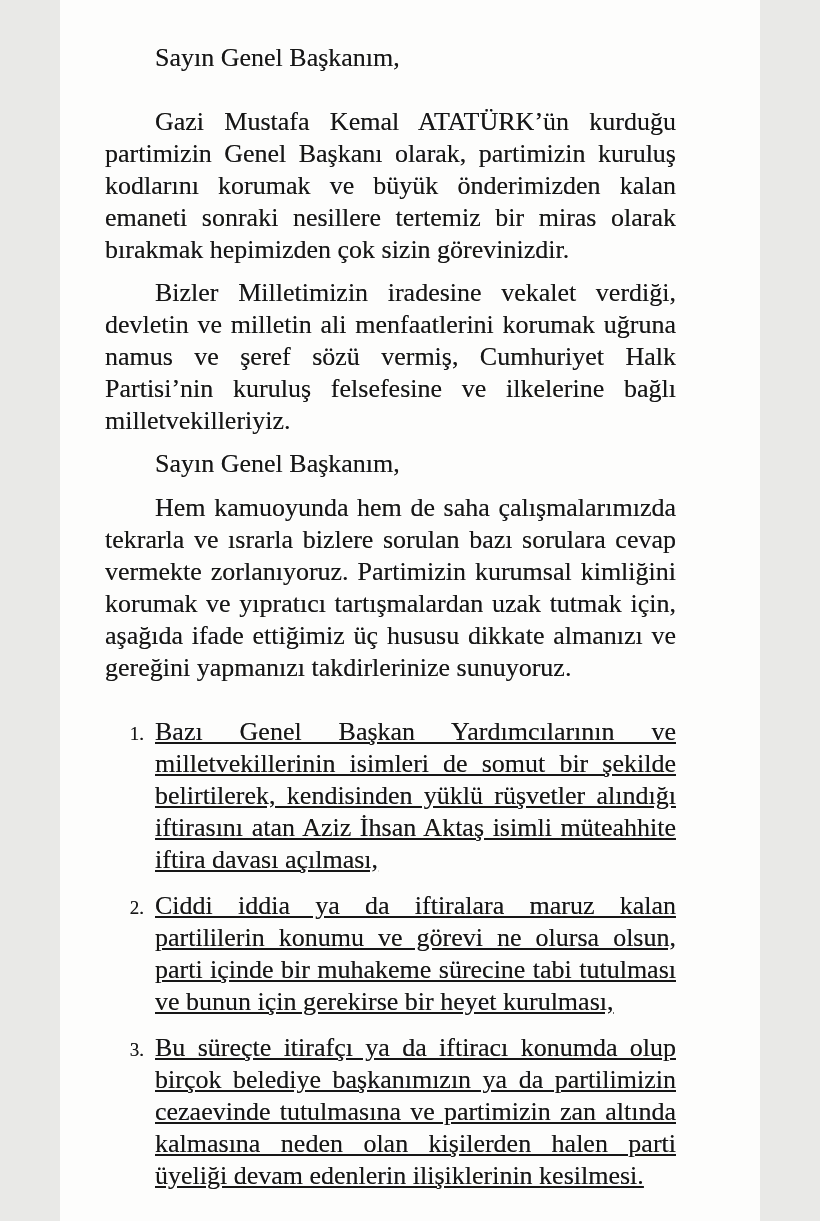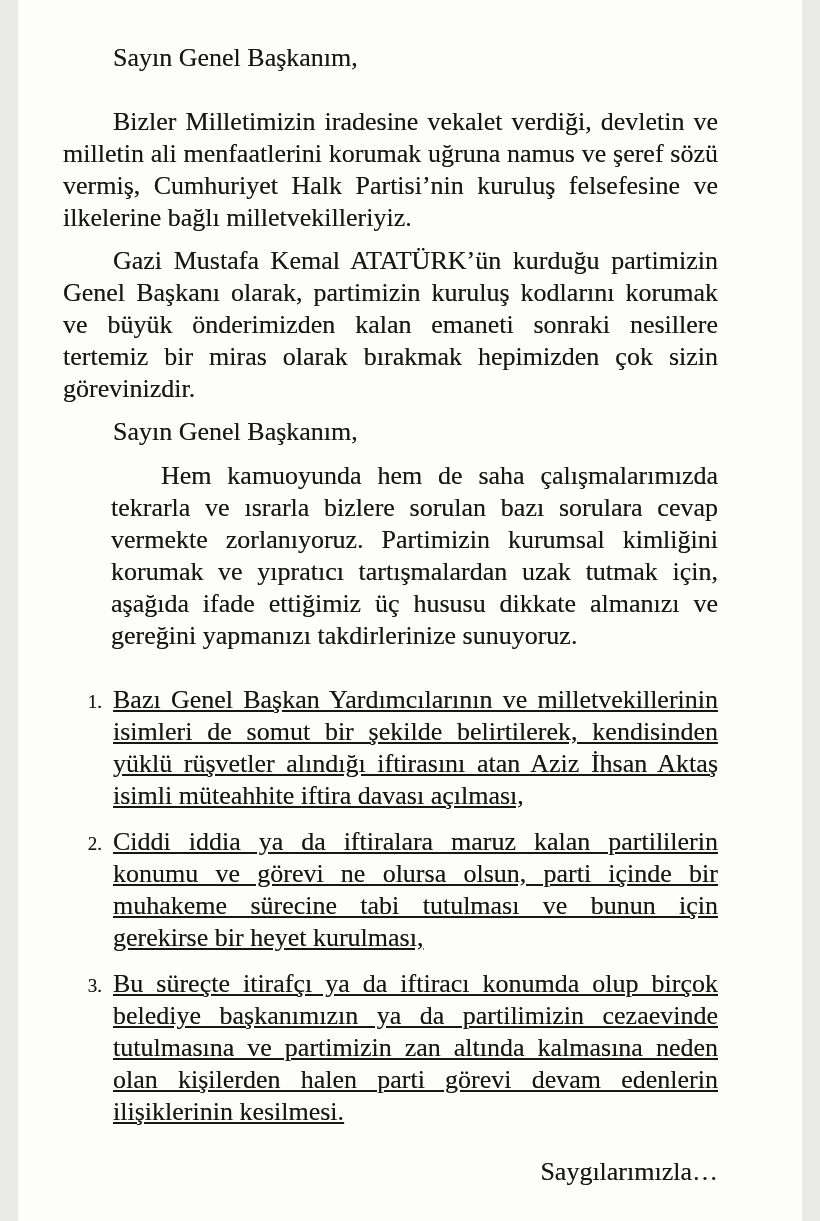--- a/index.html
+++ b/index.html
@@ -3,21 +3,21 @@
 <meta charset="utf-8">
 <style>
   :root{
     --bg:#fdfdfc;
     --ink:#161616;
   }
   *{ margin:0; padding:0; box-sizing:border-box; }
   html,body{ background:#e9e9e7; }
   .page{
     position:relative;
-    width:784px;
+    width:700px;
     height:1221px;
     margin:0 auto;
     background:var(--bg);
     color:var(--ink);
     font-family:"Liberation Serif","DejaVu Serif",serif;
     font-size:26px;
     line-height:32px;
     padding:42px 84px 48px 45px;
     overflow:hidden;
     
@@ -30,21 +30,20 @@
   .salutation.tight{
     margin-bottom:12px;
   }
   .para{
     text-indent:50px;
     text-align:justify;
     margin-bottom:11px;
   }
   .para.before-list{
     margin-bottom:32px;
-    margin-left:48px;
   }
   .num-list{
     list-style:none;
   }
   .num-item{
     display:flex;
     align-items:flex-start;
     margin-bottom:14px;
   }
   .num-item .num{
@@ -66,38 +65,38 @@
     text-align:right;
   }
 </style>
 </head>
 <body>
 
 <div class="page">
 
   <div class="salutation">Sayın Genel Başkanım,</div>
 
+  <p class="para">Gazi Mustafa Kemal ATATÜRK’ün kurduğu partimizin Genel Başkanı olarak, partimizin kuruluş kodlarını korumak ve büyük önderimizden kalan emaneti sonraki nesillere tertemiz bir miras olarak bırakmak hepimizden çok sizin görevinizdir.</p>
+
   <p class="para">Bizler Milletimizin iradesine vekalet verdiği, devletin ve milletin ali menfaatlerini korumak uğruna namus ve şeref sözü vermiş, Cumhuriyet Halk Partisi’nin kuruluş felsefesine ve ilkelerine bağlı milletvekilleriyiz.</p>
-
-  <p class="para">Gazi Mustafa Kemal ATATÜRK’ün kurduğu partimizin Genel Başkanı olarak, partimizin kuruluş kodlarını korumak ve büyük önderimizden kalan emaneti sonraki nesillere tertemiz bir miras olarak bırakmak hepimizden çok sizin görevinizdir.</p>
 
   <div class="salutation tight">Sayın Genel Başkanım,</div>
 
   <p class="para before-list">Hem kamuoyunda hem de saha çalışmalarımızda tekrarla ve ısrarla bizlere sorulan bazı sorulara cevap vermekte zorlanıyoruz. Partimizin kurumsal kimliğini korumak ve yıpratıcı tartışmalardan uzak tutmak için, aşağıda ifade ettiğimiz üç hususu dikkate almanızı ve gereğini yapmanızı takdirlerinize sunuyoruz.</p>
 
   <ol class="num-list">
     <li class="num-item">
       <span class="num">1.</span>
       <span class="item-text">Bazı Genel Başkan Yardımcılarının ve milletvekillerinin isimleri de somut bir şekilde belirtilerek, kendisinden yüklü rüşvetler alındığı iftirasını atan Aziz İhsan Aktaş isimli müteahhite iftira davası açılması,</span>
     </li>
     <li class="num-item">
       <span class="num">2.</span>
       <span class="item-text">Ciddi iddia ya da iftiralara maruz kalan partililerin konumu ve görevi ne olursa olsun, parti içinde bir muhakeme sürecine tabi tutulması ve bunun için gerekirse bir heyet kurulması,</span>
     </li>
     <li class="num-item">
       <span class="num">3.</span>
-      <span class="item-text">Bu süreçte itirafçı ya da iftiracı konumda olup birçok belediye başkanımızın ya da partilimizin cezaevinde tutulmasına ve partimizin zan altında kalmasına neden olan kişilerden halen parti görevi devam edenlerin ilişiklerinin kesilmesi.</span>
+      <span class="item-text">Bu süreçte itirafçı ya da iftiracı konumda olup birçok belediye başkanımızın ya da partilimizin cezaevinde tutulmasına ve partimizin zan altında kalmasına neden olan kişilerden halen parti üyeliği devam edenlerin ilişiklerinin kesilmesi.</span>
     </li>
   </ol>
 
   <div class="closing">Saygılarımızla…</div>
 
 </div>
 
 </body></html>

